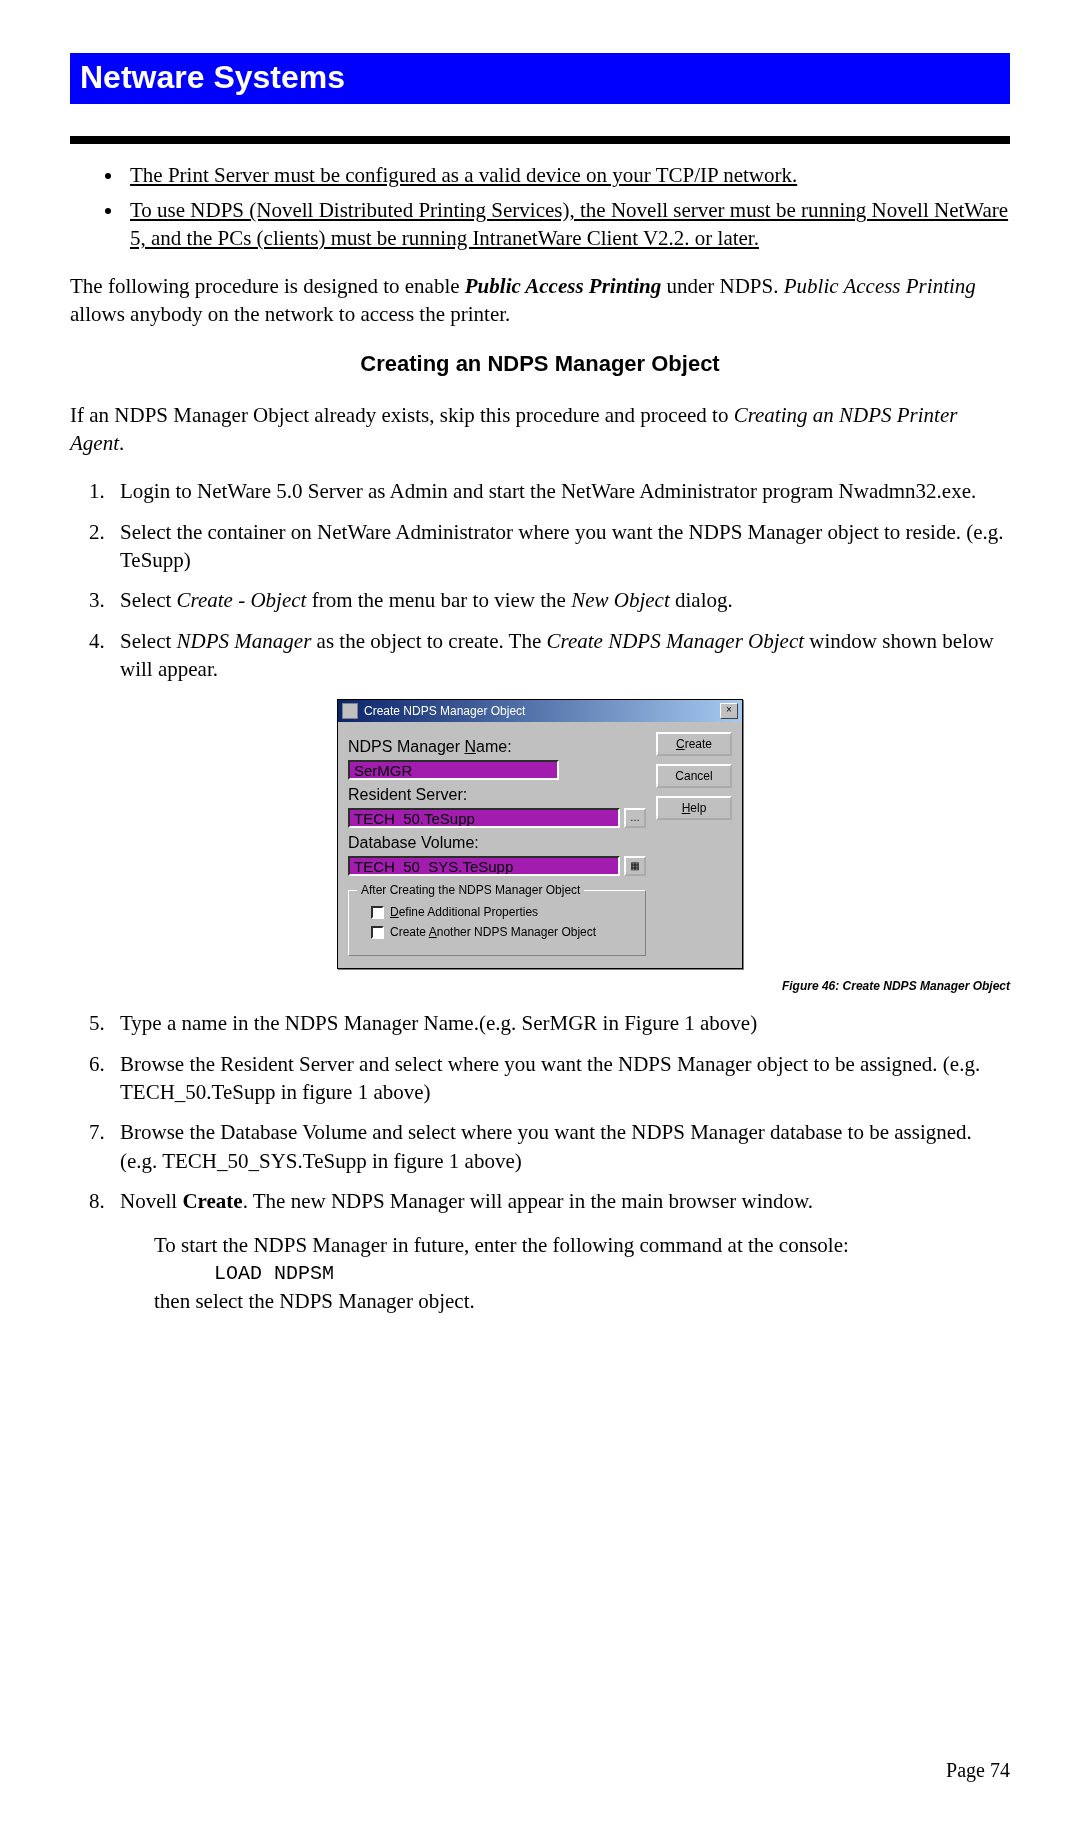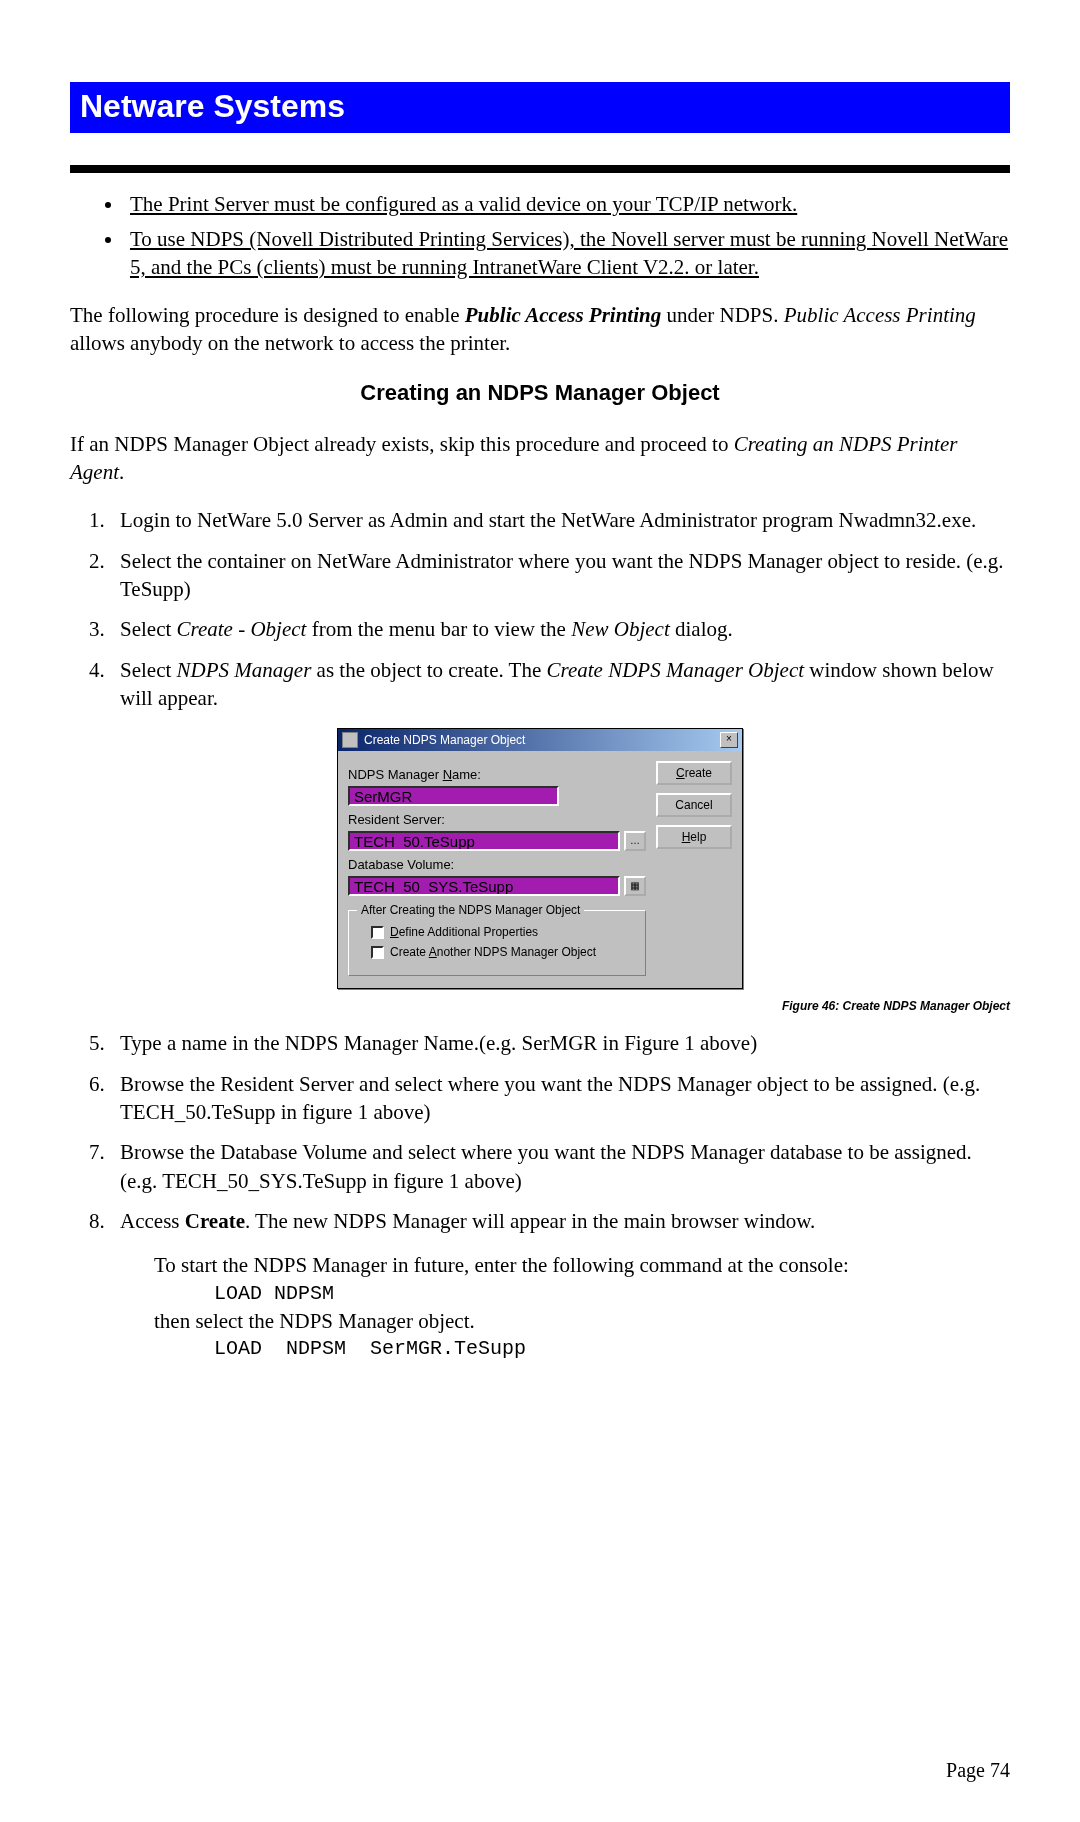--- a/index.html
+++ b/index.html
@@ -5,21 +5,21 @@
   body {
     margin: 0;
     background: #ffffff;
     font-family: "Times New Roman", Times, serif;
     color: #000;
   }
   .page {
     width: 1080px;
     height: 1822px;
     margin: 0 auto;
-    padding: 82px 70px 40px 70px;
+    padding: 53px 70px 40px 70px;
     box-sizing: border-box;
     position: relative;
   }
   .banner {
     background: #0000ff;
     color: #fff;
     font-family: Arial, Helvetica, sans-serif;
     font-weight: bold;
     font-size: 32px;
     padding: 6px 10px 8px 10px;
@@ -121,21 +121,21 @@
     font-family: Arial, sans-serif;
   }
   .dlg-body {
     display: flex;
     padding: 10px 10px 12px 10px;
     gap: 10px;
   }
   .dlg-left { flex: 1; }
   .dlg-right { width: 76px; display: flex; flex-direction: column; gap: 8px; }
   .dlg-label {
-    font-size: 13px;
+    font-size: 16px;
     margin: 6px 0 4px 0;
   }
   .dlg-inline {
     display: flex;
     gap: 4px;
     align-items: center;
   }
   .dlg-input {
     flex: 1;
     height: 20px;
@@ -314,25 +314,24 @@
     </div>
   </div>
 
   <div class="fig-caption">Figure 46: Create NDPS Manager Object</div>
 
   <ol class="steps" start="5">
     <li>Type a name in the NDPS Manager Name.(e.g. SerMGR in Figure 1 above)</li>
     <li>Browse the Resident Server and select where you want the NDPS Manager object to be assigned. (e.g.  TECH_50.TeSupp in figure 1 above)</li>
     <li>Browse the Database Volume and select where you want the NDPS Manager database to be assigned. (e.g.  TECH_50_SYS.TeSupp in figure 1 above)</li>
     <li>
-      <span>Access </span><b>Create</b><span>. The new NDPS Manager will appear in the main browser window.</span>
+      <span>Novell </span><b>Create</b><span>. The new NDPS Manager will appear in the main browser window.</span>
     </li>
   </ol>
 
   <div class="sub-block">
     <div>To start the NDPS Manager in future, enter the following command at the console:</div>
     <div class="mono">LOAD NDPSM</div>
     <div>then select the NDPS Manager object.</div>
-    <div class="mono">LOAD  NDPSM  SerMGR.TeSupp</div>
   </div>
 
   <div class="page-num">Page 74</div>
 </div>
 
 </body></html>

